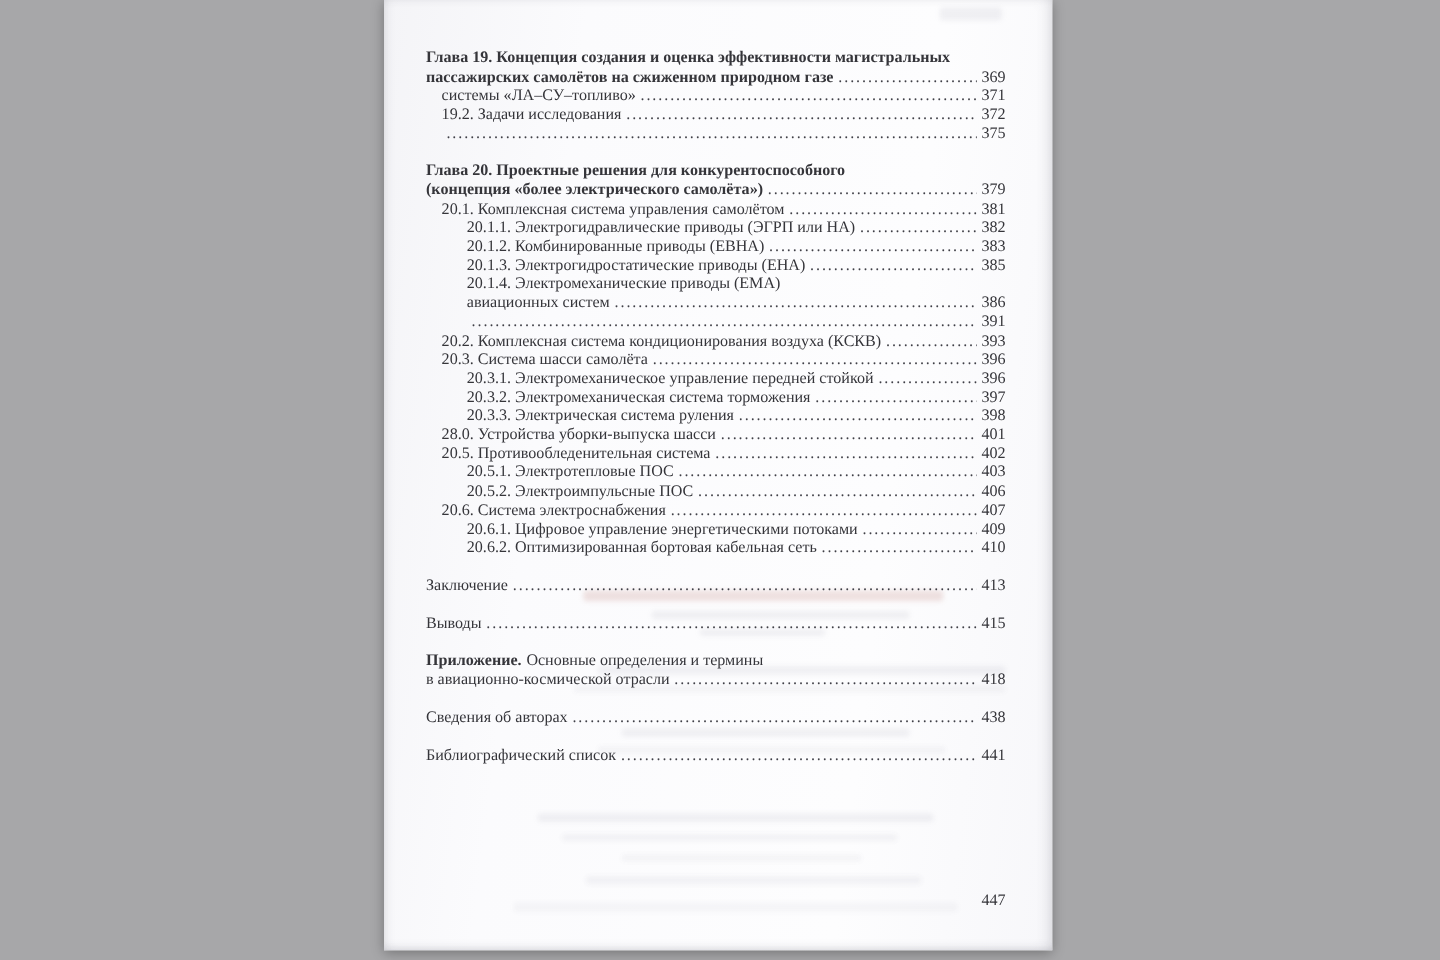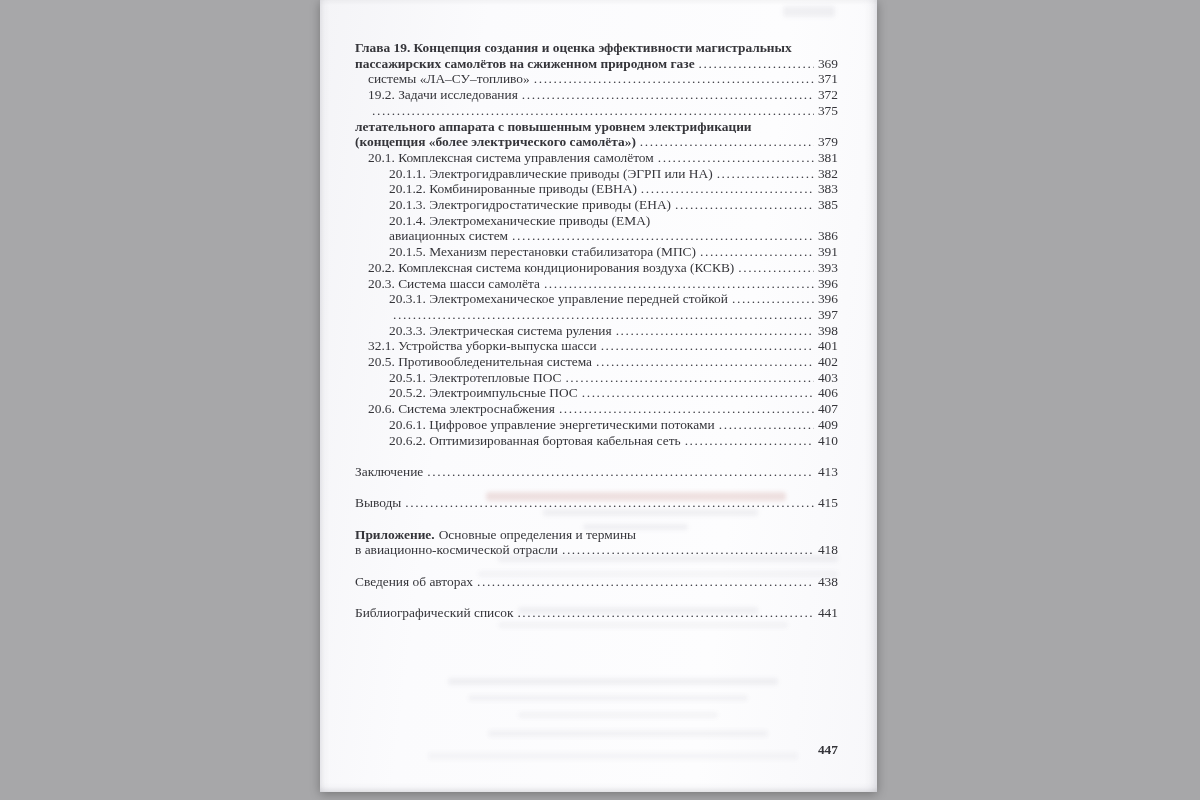--- a/index.html
+++ b/index.html
@@ -45,21 +45,21 @@
   .b{font-weight:bold;}
   .b + .t{margin-left:4px;}
   .leader{
     flex:1 1 auto;overflow:hidden;white-space:nowrap;
     letter-spacing:1.6px;margin:0 2px 0 4px;
     color:#3f3f46;
   }
   .pg{flex:0 0 auto;margin-left:2px;}
   .folio{
     position:absolute;right:39px;bottom:34px;
-    font-size:13.4px;color:var(--ink);font-weight:bold;
+    font-size:13.4px;color:var(--ink);
   }
 </style>
 </head>
 <body>
 
 <div class="backdrop">
   <div class="paper">
 
     <div class="ghosts">
       <i style="left:463px;top:6px;width:52px;height:11px;"></i>
@@ -93,22 +93,22 @@
         </div>
         <div class="row i1">
           <span class="t">19.2. Задачи исследования</span>
           <span class="leader">........................................................................................................................................................................................................</span>
           <span class="pg">372</span>
         </div>
         <div class="row i1">
           <span class="leader">........................................................................................................................................................................................................</span>
           <span class="pg">375</span>
         </div>
-        <div class="row i0">
-          <span class="b">летательного аппарата с повышенным уровнем электрификации</span>
+        <div class="row i0 gap">
+          <span class="b">Глава 20. Проектные решения для конкурентоспособного</span>
         </div>
         <div class="row i0">
           <span class="b">(концепция «более электрического самолёта»)</span>
           <span class="leader">........................................................................................................................................................................................................</span>
           <span class="pg">379</span>
         </div>
         <div class="row i1">
           <span class="t">20.1. Комплексная система управления самолётом</span>
           <span class="leader">........................................................................................................................................................................................................</span>
           <span class="pg">381</span>
@@ -130,50 +130,50 @@
         </div>
         <div class="row i2">
           <span class="t">20.1.4. Электромеханические приводы (ЕМА)</span>
         </div>
         <div class="row i2">
           <span class="t">авиационных систем</span>
           <span class="leader">........................................................................................................................................................................................................</span>
           <span class="pg">386</span>
         </div>
         <div class="row i2">
-          <span class="t">20.1.5. Механизм перестановки стабилизатора (МПС)</span>
           <span class="leader">........................................................................................................................................................................................................</span>
           <span class="pg">391</span>
         </div>
         <div class="row i1">
           <span class="t">20.2. Комплексная система кондиционирования воздуха (КСКВ)</span>
           <span class="leader">........................................................................................................................................................................................................</span>
           <span class="pg">393</span>
         </div>
         <div class="row i1">
           <span class="t">20.3. Система шасси самолёта</span>
           <span class="leader">........................................................................................................................................................................................................</span>
           <span class="pg">396</span>
         </div>
         <div class="row i2">
           <span class="t">20.3.1. Электромеханическое управление передней стойкой</span>
           <span class="leader">........................................................................................................................................................................................................</span>
           <span class="pg">396</span>
         </div>
         <div class="row i2">
+          <span class="t">20.3.2. Электромеханическая система торможения</span>
           <span class="leader">........................................................................................................................................................................................................</span>
           <span class="pg">397</span>
         </div>
         <div class="row i2">
           <span class="t">20.3.3. Электрическая система руления</span>
           <span class="leader">........................................................................................................................................................................................................</span>
           <span class="pg">398</span>
         </div>
         <div class="row i1">
-          <span class="t">32.1. Устройства уборки-выпуска шасси</span>
+          <span class="t">28.0. Устройства уборки-выпуска шасси</span>
           <span class="leader">........................................................................................................................................................................................................</span>
           <span class="pg">401</span>
         </div>
         <div class="row i1">
           <span class="t">20.5. Противообледенительная система</span>
           <span class="leader">........................................................................................................................................................................................................</span>
           <span class="pg">402</span>
         </div>
         <div class="row i2">
           <span class="t">20.5.1. Электротепловые ПОС</span>

